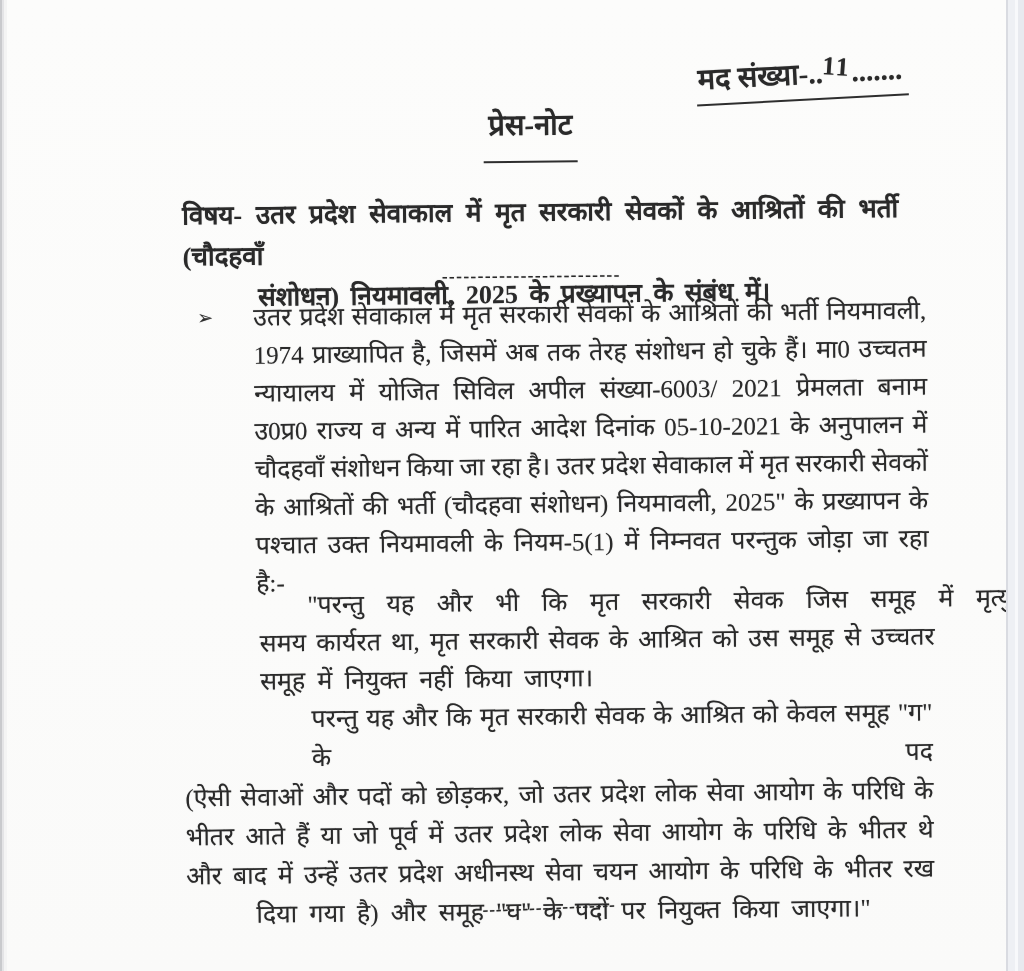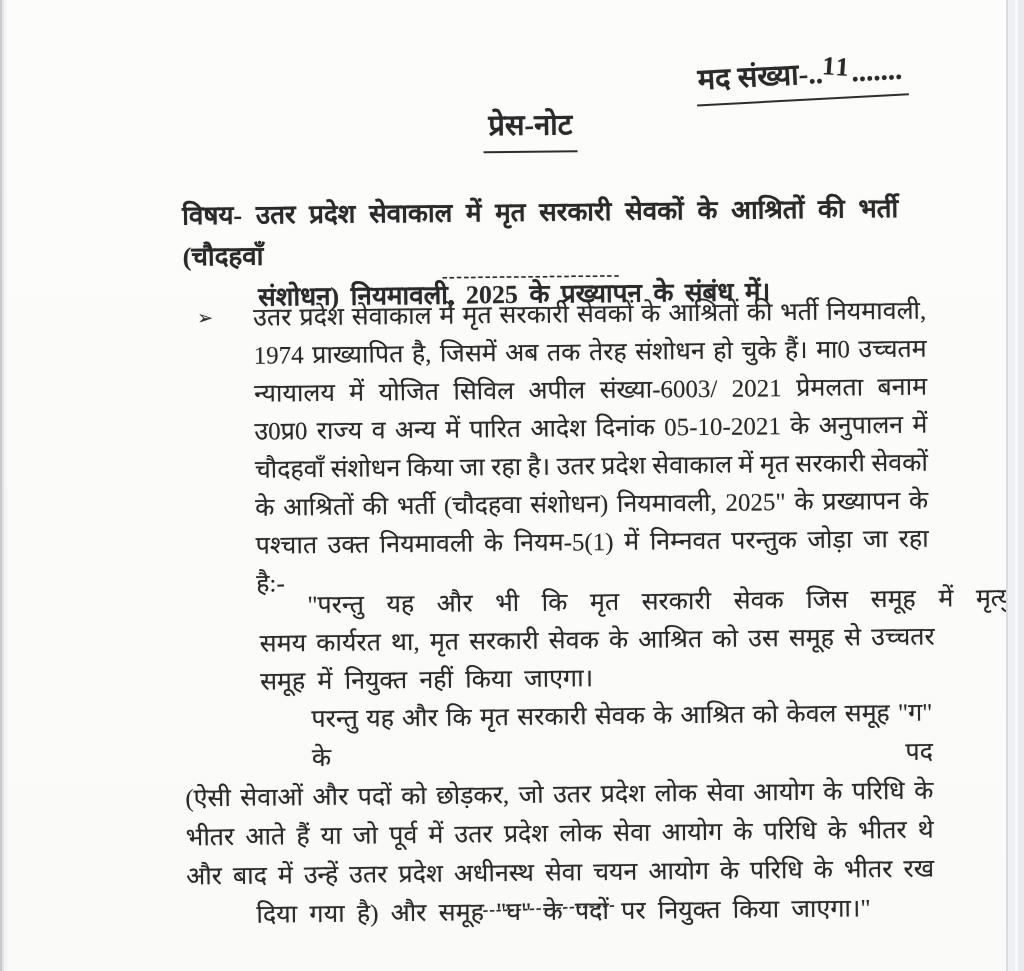--- a/index.html
+++ b/index.html
@@ -38,21 +38,21 @@
   }
   .item-number .hand{
     display:inline-block;font-size:26px;
     transform:translateY(-7px) rotate(7deg);
     letter-spacing:2px;
   }
   .doc-title{
     position:absolute;left:487px;top:104px;
     font-size:29px;font-weight:bold;
     border-bottom:2.5px solid #2e2e2e;
-    padding:0 5px 8px 5px;white-space:nowrap;
+    padding:0 5px 18px 5px;white-space:nowrap;
   }
   .subject{
     position:absolute;left:185px;top:192px;width:716px;
     font-size:26px;font-weight:bold;line-height:41px;
   }
   .subject .ln2{margin-left:75px;word-spacing:5px;}
   .sep-top{
     position:absolute;left:444px;top:266px;
     font-size:17px;font-weight:bold;letter-spacing:1.5px;white-space:nowrap;
   }

